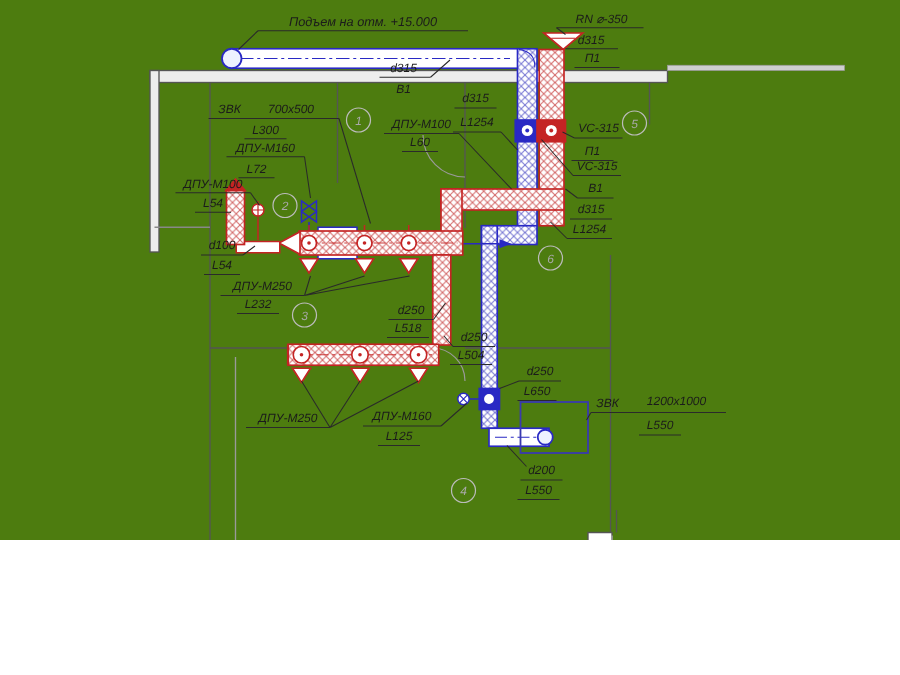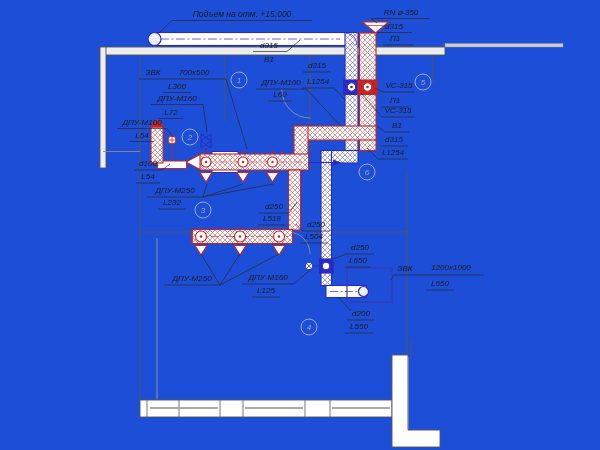--- a/index.html
+++ b/index.html
@@ -1,16 +1,16 @@
 <!DOCTYPE html>
 <html><head>
 <meta charset="utf-8">
 <style>
   html,body{margin:0;padding:0;background:#fff;}
-  .stage{width:600px;height:450px;position:relative;background:#1d4ed8;overflow:hidden;
+  .stage{width:600px;height:360px;position:relative;background:#4d7c0f;overflow:hidden;
          font-family:"Liberation Sans",sans-serif;}
   svg{display:block;}
   .lbl{font:italic 8px "Liberation Sans",sans-serif;fill:#1b1b1b;}
   .lbl-lg{font:italic 8.5px "Liberation Sans",sans-serif;fill:#1b1b1b;}
   .tag{font:italic 8px "Liberation Sans",sans-serif;fill:#a9a9a9;}
 </style>
 </head>
 <body>
 
 <div class="stage">

